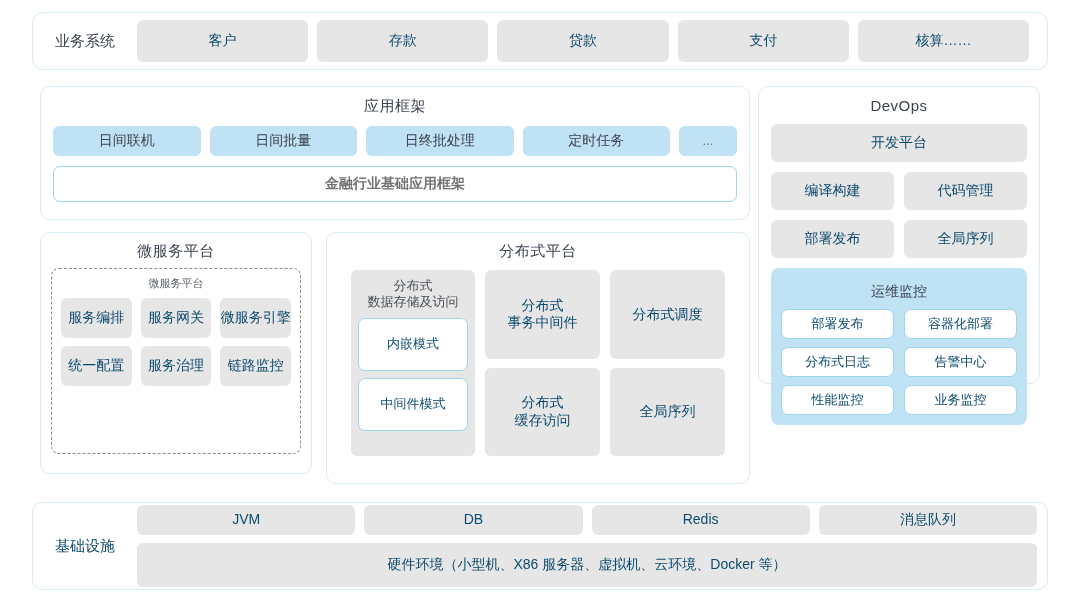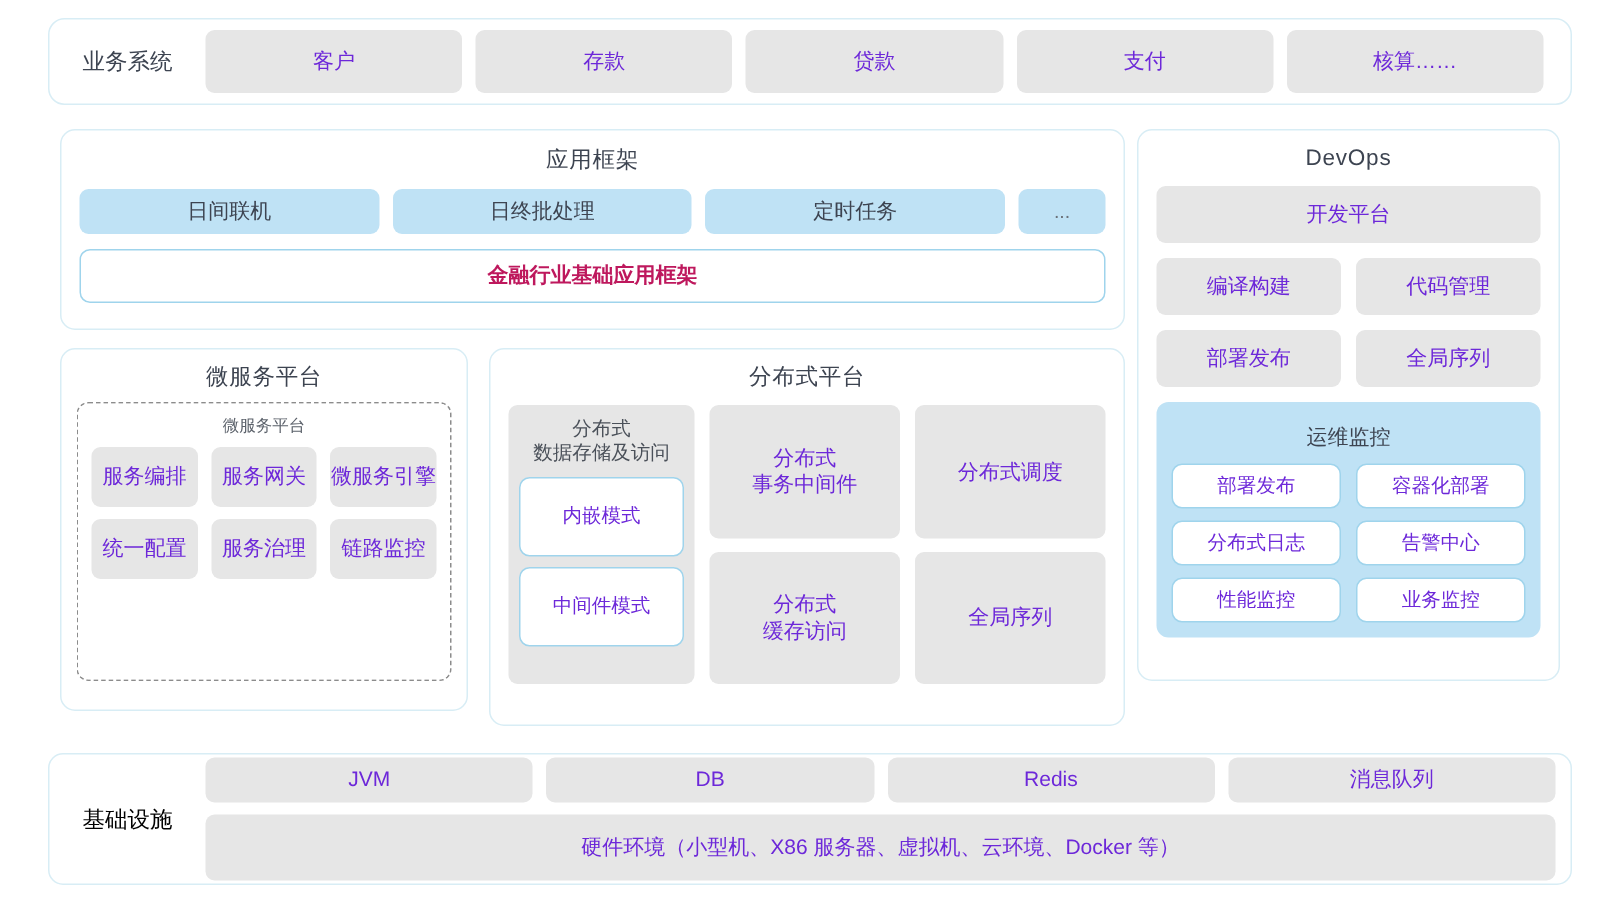--- a/index.html
+++ b/index.html
@@ -26,21 +26,21 @@
     letter-spacing:.5px;
   }
 
   
   .chip{
     background:#e6e6e6;
     border-radius:6px;
     display:flex;align-items:center;justify-content:center;
     text-align:center;
     font-size:14px;
-    color:#6d28d9;
+    color:#0c4a6e;
     line-height:1.25;
     box-sizing:border-box;
   }
   .chip.blue{background:#bfe2f5;color:#3d4451;}
   .chip.white-blue{
     background:#ffffff;
     border:1px solid #9fd4ec;
     border-radius:7px;
   }
 
@@ -68,73 +68,73 @@
   
   .appfw{position:absolute;left:0;top:0;width:710px;height:134px;padding:10px 12px 12px;}
   .appfw .panel-title{margin-bottom:10px;}
   .appfw-row{display:flex;gap:9px;margin-bottom:10px;}
   .appfw-row .chip{height:30px;flex:1;}
   .appfw-row .chip.dots{flex:0 0 58px;font-size:13px;color:#6a7078;}
   .appfw-base{
     height:36px;width:100%;
     background:#ffffff;border:1px solid #9fd4ec;border-radius:7px;
     display:flex;align-items:center;justify-content:center;
-    color:#be185d;font-size:14px;font-weight:bold;
+    color:#737373;font-size:14px;font-weight:bold;
     box-sizing:border-box;
   }
 
   
   .micro{position:absolute;left:0;top:146px;width:272px;height:242px;padding:9px 10px 10px;}
   .micro .panel-title{margin-bottom:7px;}
   .micro-dashed{
     border:1px dashed #8c8c8c;border-radius:8px;
     padding:7px 9px 9px;height:186px;box-sizing:border-box;
   }
   .micro-sub-title{text-align:center;font-size:11px;color:#5c626b;margin-bottom:7px;}
   .micro-grid{display:grid;grid-template-columns:1fr 1fr 1fr;gap:8px 9px;}
   .micro-grid .chip{height:40px;}
 
   
-  .dist{position:absolute;left:286px;top:146px;width:424px;height:252px;padding:9px 12px 12px;}
+  .dist{position:absolute;left:286px;top:146px;width:424px;height:252px;padding:9px 24px 12px;}
   .dist .panel-title{margin-bottom:9px;}
   .dist-body{display:flex;gap:10px;height:186px;}
   .dist-col1{flex:0 0 124px;display:flex;flex-direction:column;}
   .dist-store{
     background:#e6e6e6;border-radius:6px;
     height:186px;box-sizing:border-box;
     padding:8px 7px 7px;
     display:flex;flex-direction:column;align-items:stretch;
   }
   .dist-store-label{
     text-align:center;font-size:13px;color:#4a5059;line-height:1.25;margin-bottom:7px;
   }
   .dist-store .chip{height:53px;font-size:13px;}
   .dist-store .chip+.chip{margin-top:7px;}
   .dist-col2{flex:1;display:grid;grid-template-columns:1fr 1fr;grid-template-rows:1fr 1fr;gap:9px 10px;}
   .dist-col2 .chip{font-size:14px;}
 
   
-  .devops{position:absolute;left:0;top:0;width:282px;height:368px;padding:10px 12px 12px;}
+  .devops{position:absolute;left:0;top:0;width:282px;height:298px;padding:10px 12px 12px;}
   .devops .panel-title{margin-bottom:10px;}
   .devops-wide{height:38px;margin-bottom:10px;}
   .devops-row{display:flex;gap:10px;margin-bottom:10px;}
   .devops-row .chip{flex:1;height:38px;}
   .ops{
     background:#bfe2f5;border-radius:8px;padding:15px 10px 10px;
   }
   .ops-title{text-align:center;font-size:14px;color:#3d4451;margin-bottom:8px;}
   .ops-grid{display:grid;grid-template-columns:1fr 1fr;gap:8px 10px;}
   .ops-grid .chip{height:30px;font-size:13px;}
 
   
   .infra{
     position:absolute;left:32px;top:502px;width:1016px;height:88px;
     display:flex;align-items:center;
   }
-  .infra-label{width:104px;flex:0 0 104px;text-align:center;font-size:15px;color:#000000;}
+  .infra-label{width:104px;flex:0 0 104px;text-align:center;font-size:15px;color:#0c4a6e;}
   .infra-right{flex:1;padding-right:10px;}
   .infra-row{display:flex;gap:9px;margin-bottom:8px;}
   .infra-row .chip{flex:1;height:30px;}
   .infra-hw{height:44px;width:100%;}
 </style>
 </head>
 <body>
 
 <div class="page">
 
@@ -150,20 +150,21 @@
   </div>
 
   <div class="mid">
 
     <div class="mid-left">
 
       <div class="panel appfw">
         <div class="panel-title">应用框架</div>
         <div class="appfw-row">
           <div class="chip blue">日间联机</div>
+          <div class="chip blue">日间批量</div>
           <div class="chip blue">日终批处理</div>
           <div class="chip blue">定时任务</div>
           <div class="chip blue dots">...</div>
         </div>
         <div class="appfw-base">金融行业基础应用框架</div>
       </div>
 
       <div class="panel micro">
         <div class="panel-title">微服务平台</div>
         <div class="micro-dashed">

